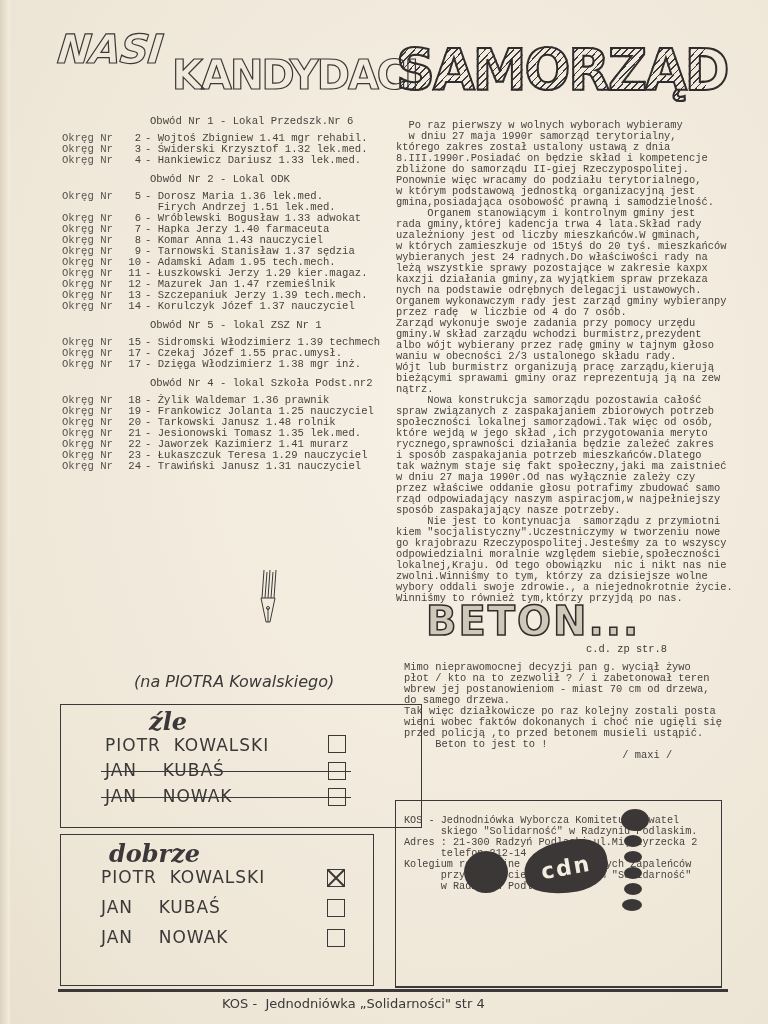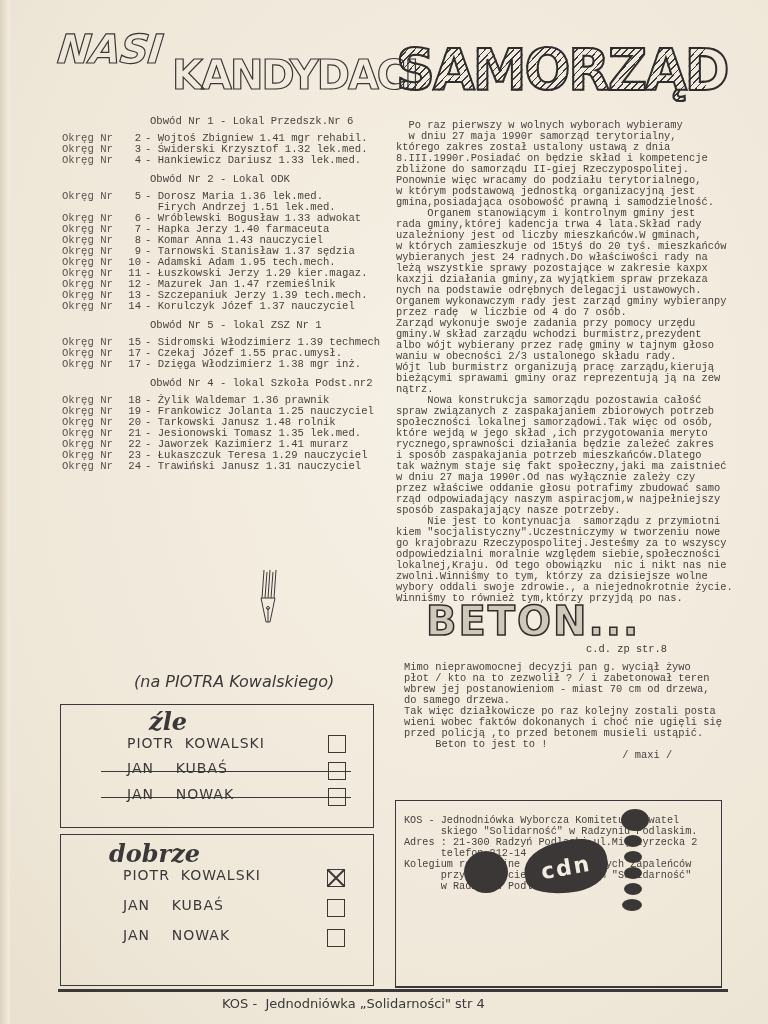--- a/index.html
+++ b/index.html
@@ -95,28 +95,28 @@
     position:absolute; left:134px; top:672px;
     font-family:"DejaVu Sans", sans-serif; font-style:italic; font-size:16px; color:#3a3838;
   }
   .pen {
     position:absolute; left:258px; top:568px; width:22px; height:60px;
   }
   .ballot {
     position:absolute; left:60px; border:1.5px solid #3a3838;
     font-family:"DejaVu Sans", sans-serif; color:#3a3838;
   }
-  .ballot.zle { top:704px; width:312px; height:122px; }
+  .ballot.zle { top:704px; width:312px; height:122px;padding-left:48px; }
   .ballot.dobrze { top:834px; width:312px; height:150px; }
   .ballot-head {
     position:absolute; left:88px; top:2px;
     font-family:"DejaVu Serif", serif; font-style:italic; font-weight:bold; font-size:24px;
   }
   .ballot.dobrze .ballot-head { left:48px; top:4px; font-size:24px; }
-  .bline { position:absolute; left:44px; font-size:14px; letter-spacing:1px; white-space:pre;margin-left:22px; }
+  .bline { position:absolute; left:44px; font-size:17px; letter-spacing:1px; white-space:pre; }
   .checkbox {
     position:absolute; width:16px; height:16px; border:1.6px solid #3a3838;
   }
   .checkbox.x::before, .checkbox.x::after {
     content:""; position:absolute; left:-4px; top:7px; width:24px; height:2px; background:#3a3838;
   }
   .checkbox.x::before { transform:rotate(45deg); }
   .checkbox.x::after { transform:rotate(-45deg); }
   .strike-line { position:absolute; height:1.4px; background:#3a3838; }
   

